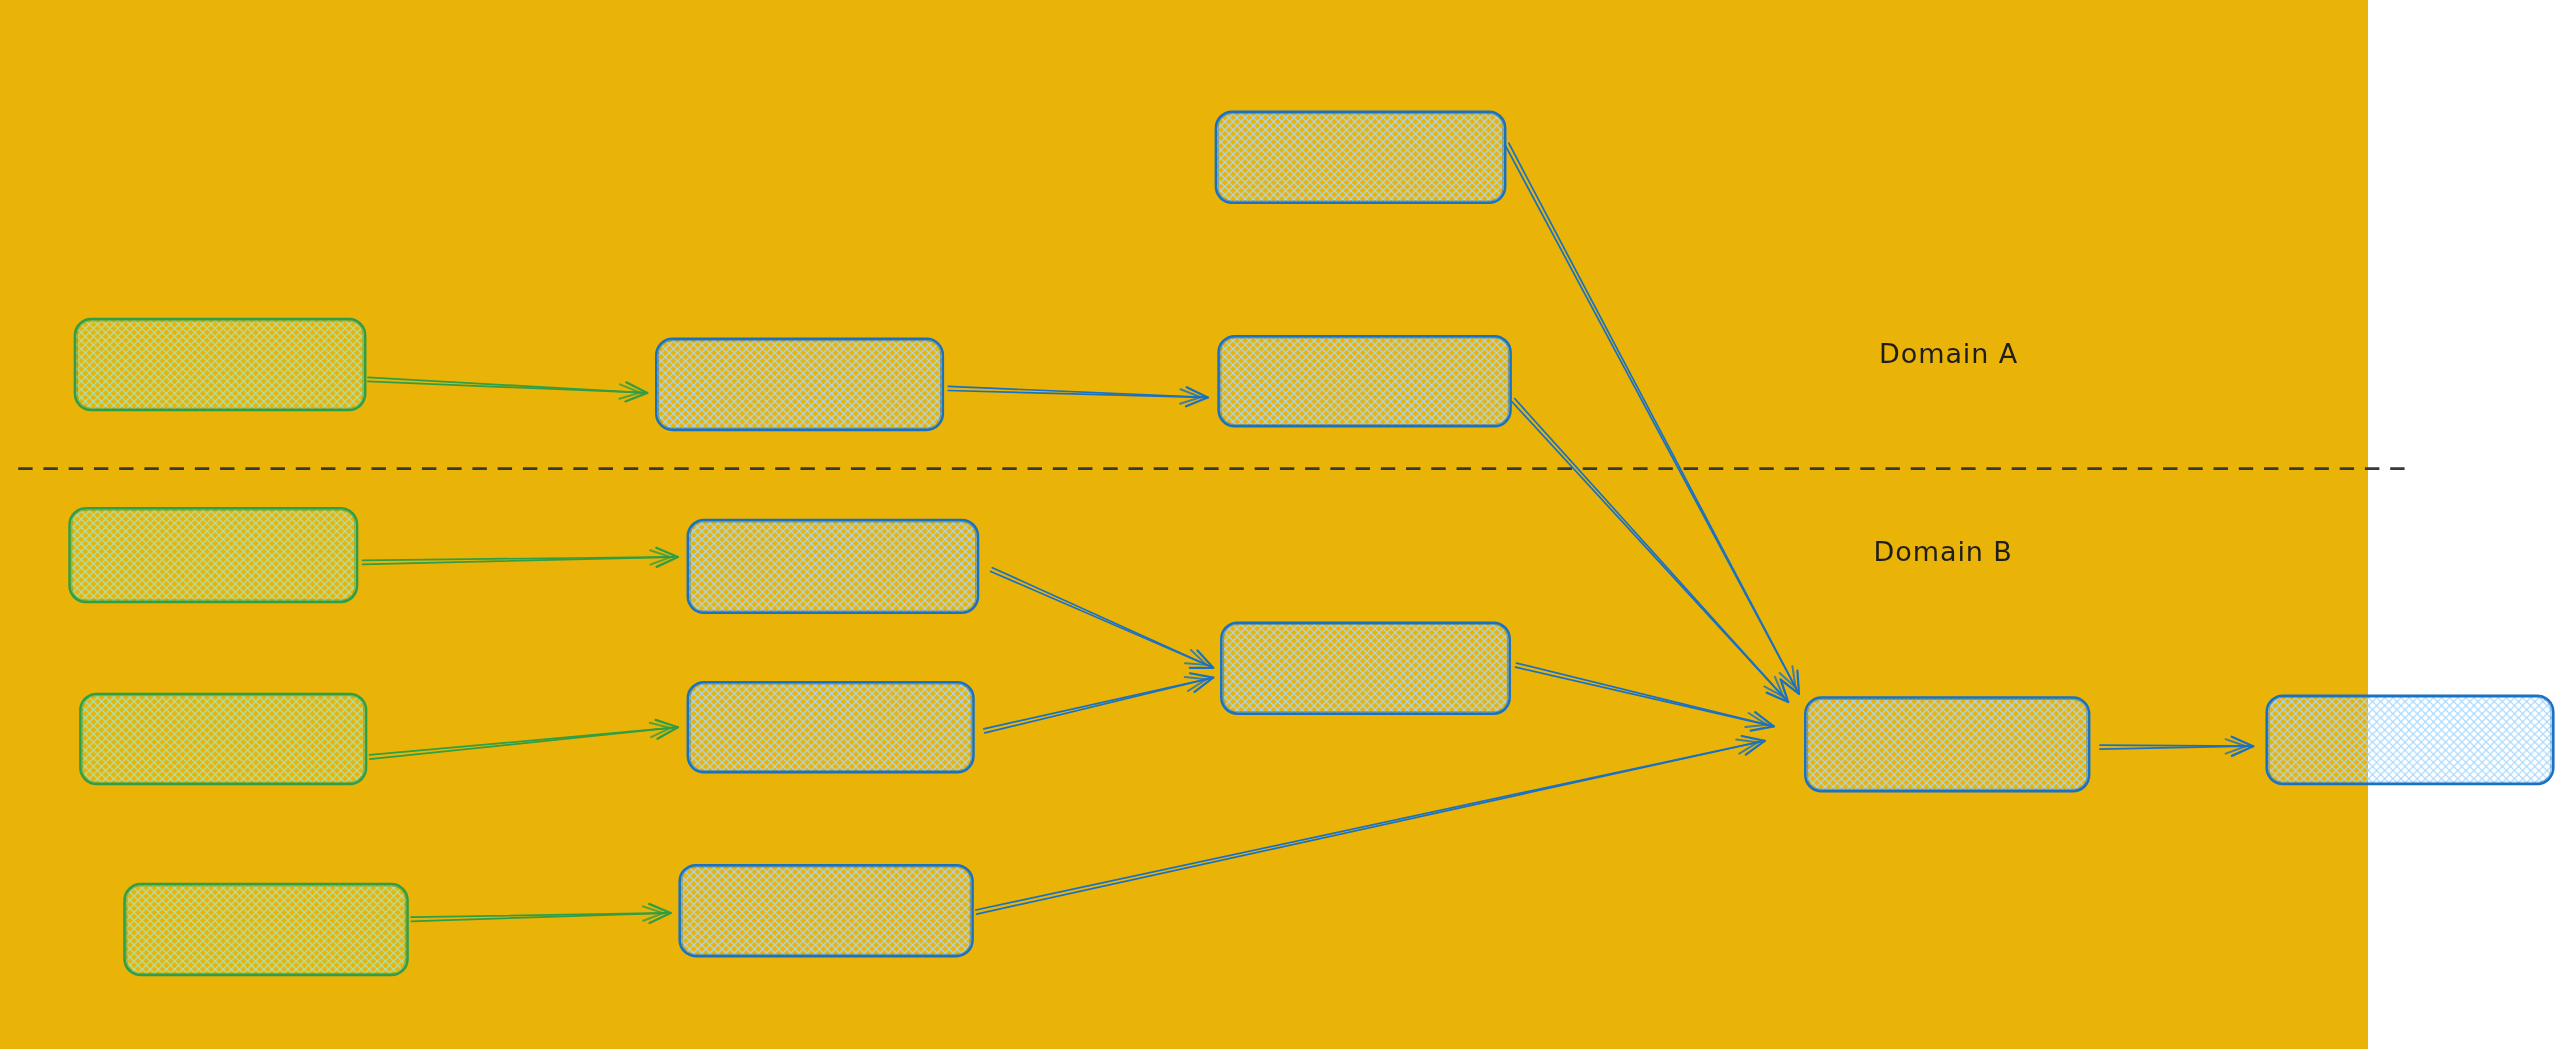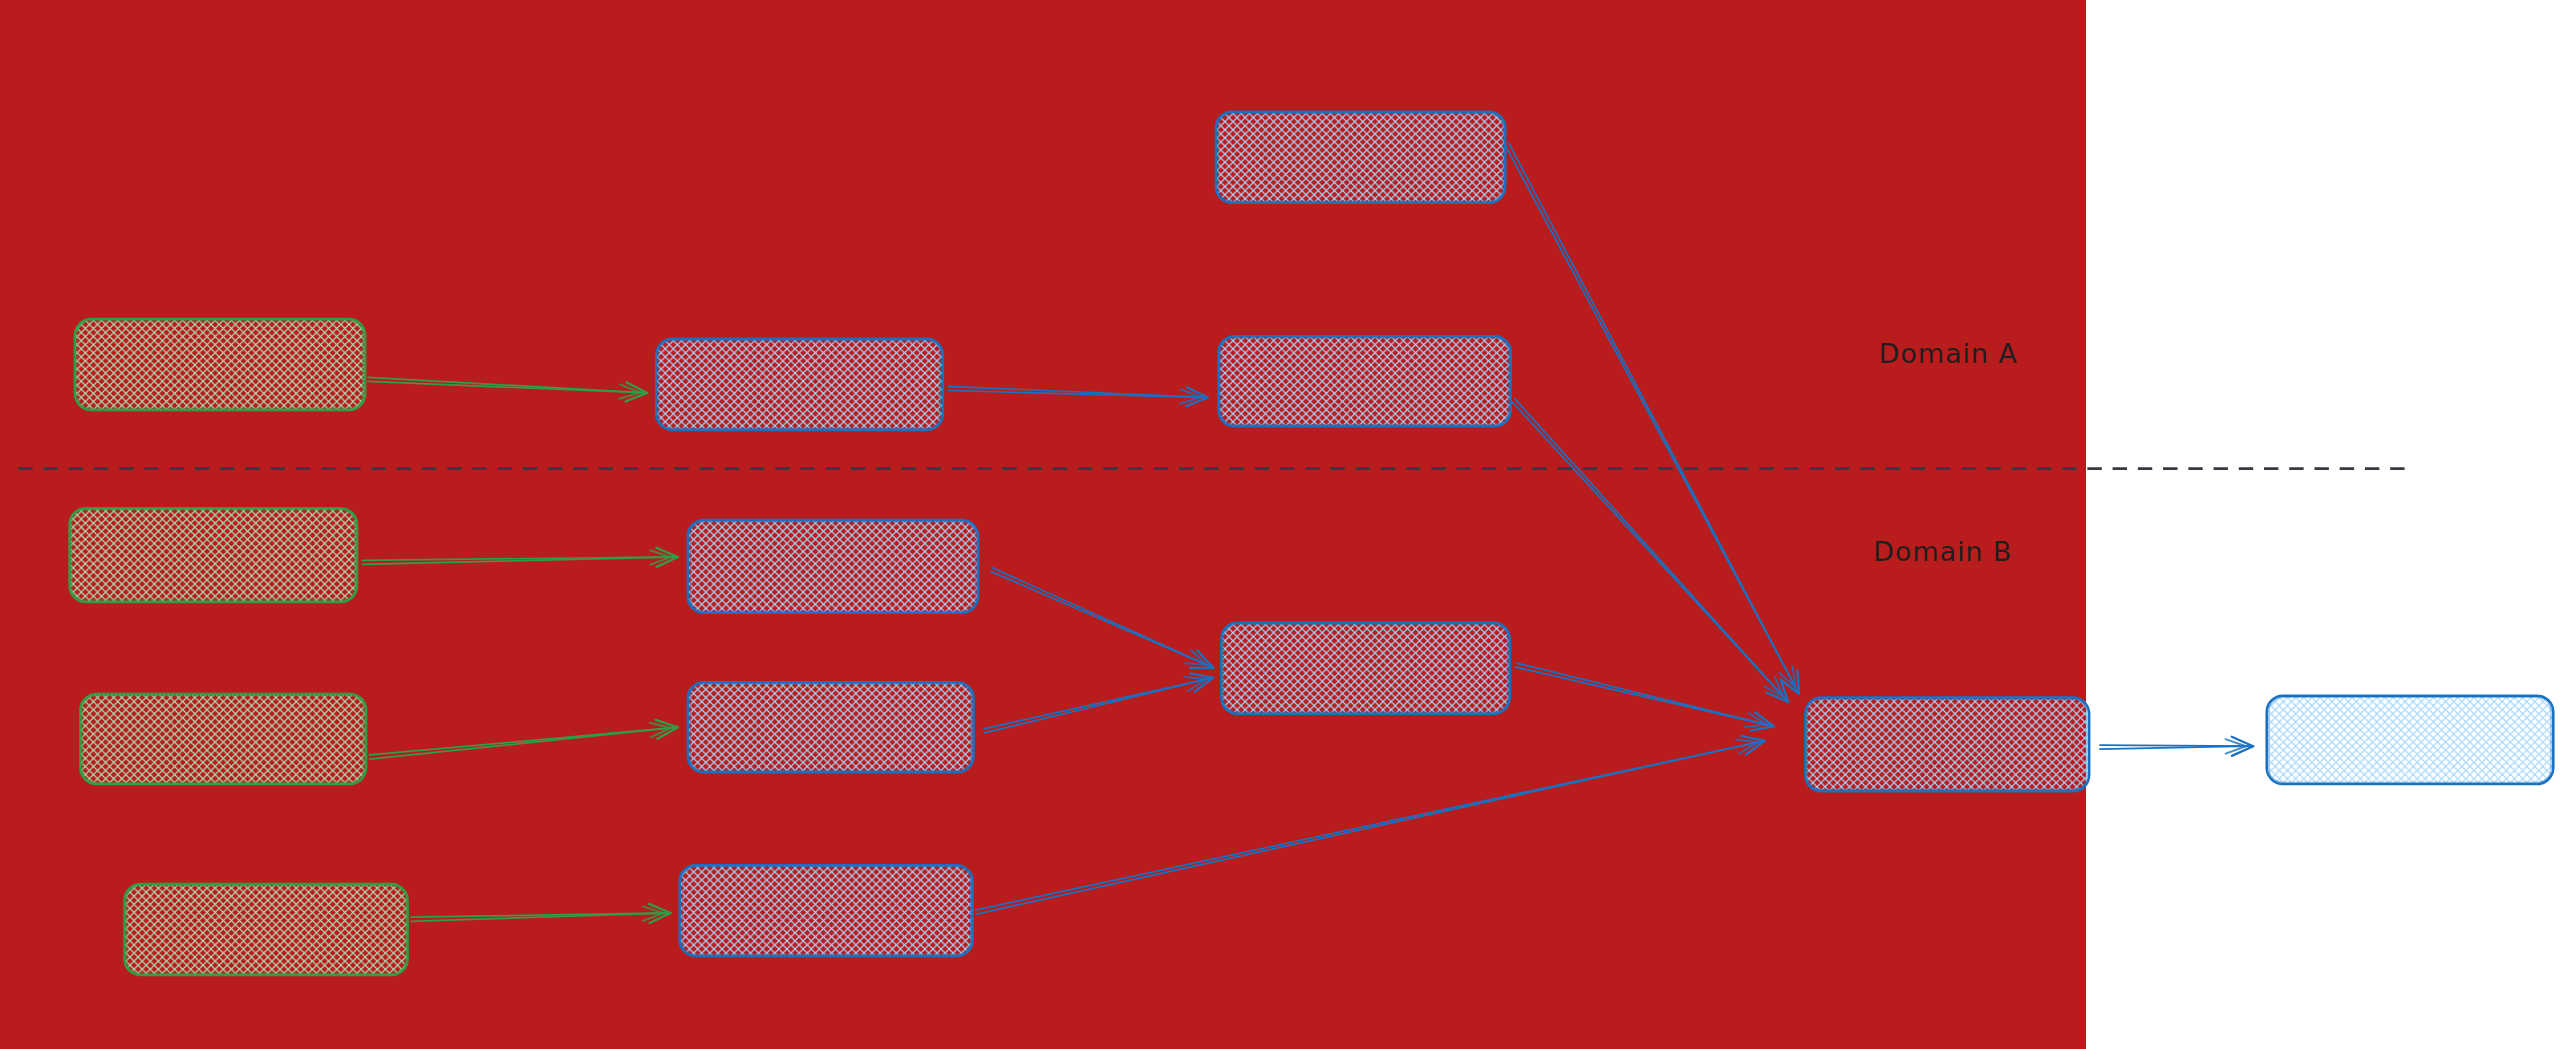--- a/index.html
+++ b/index.html
@@ -6,23 +6,23 @@
     margin: 0;
     padding: 0;
     background: #ffffff;
     width: 2576px;
     height: 1049px;
     overflow: hidden;
     font-family: "DejaVu Sans", "Liberation Sans", sans-serif;
   }
   .canvas {
     position: relative;
-    width: 2086px;
+    width: 2368px;
     height: 1049px;
-    background: #b91c1c;
+    background: #eab308;
   }
   svg { display: block; }
   .domain-label {
     font-family: "DejaVu Sans", "Liberation Sans", sans-serif;
     font-size: 30px;
     font-weight: 500;
     letter-spacing: 1px;
   }
 </style>
 </head>

